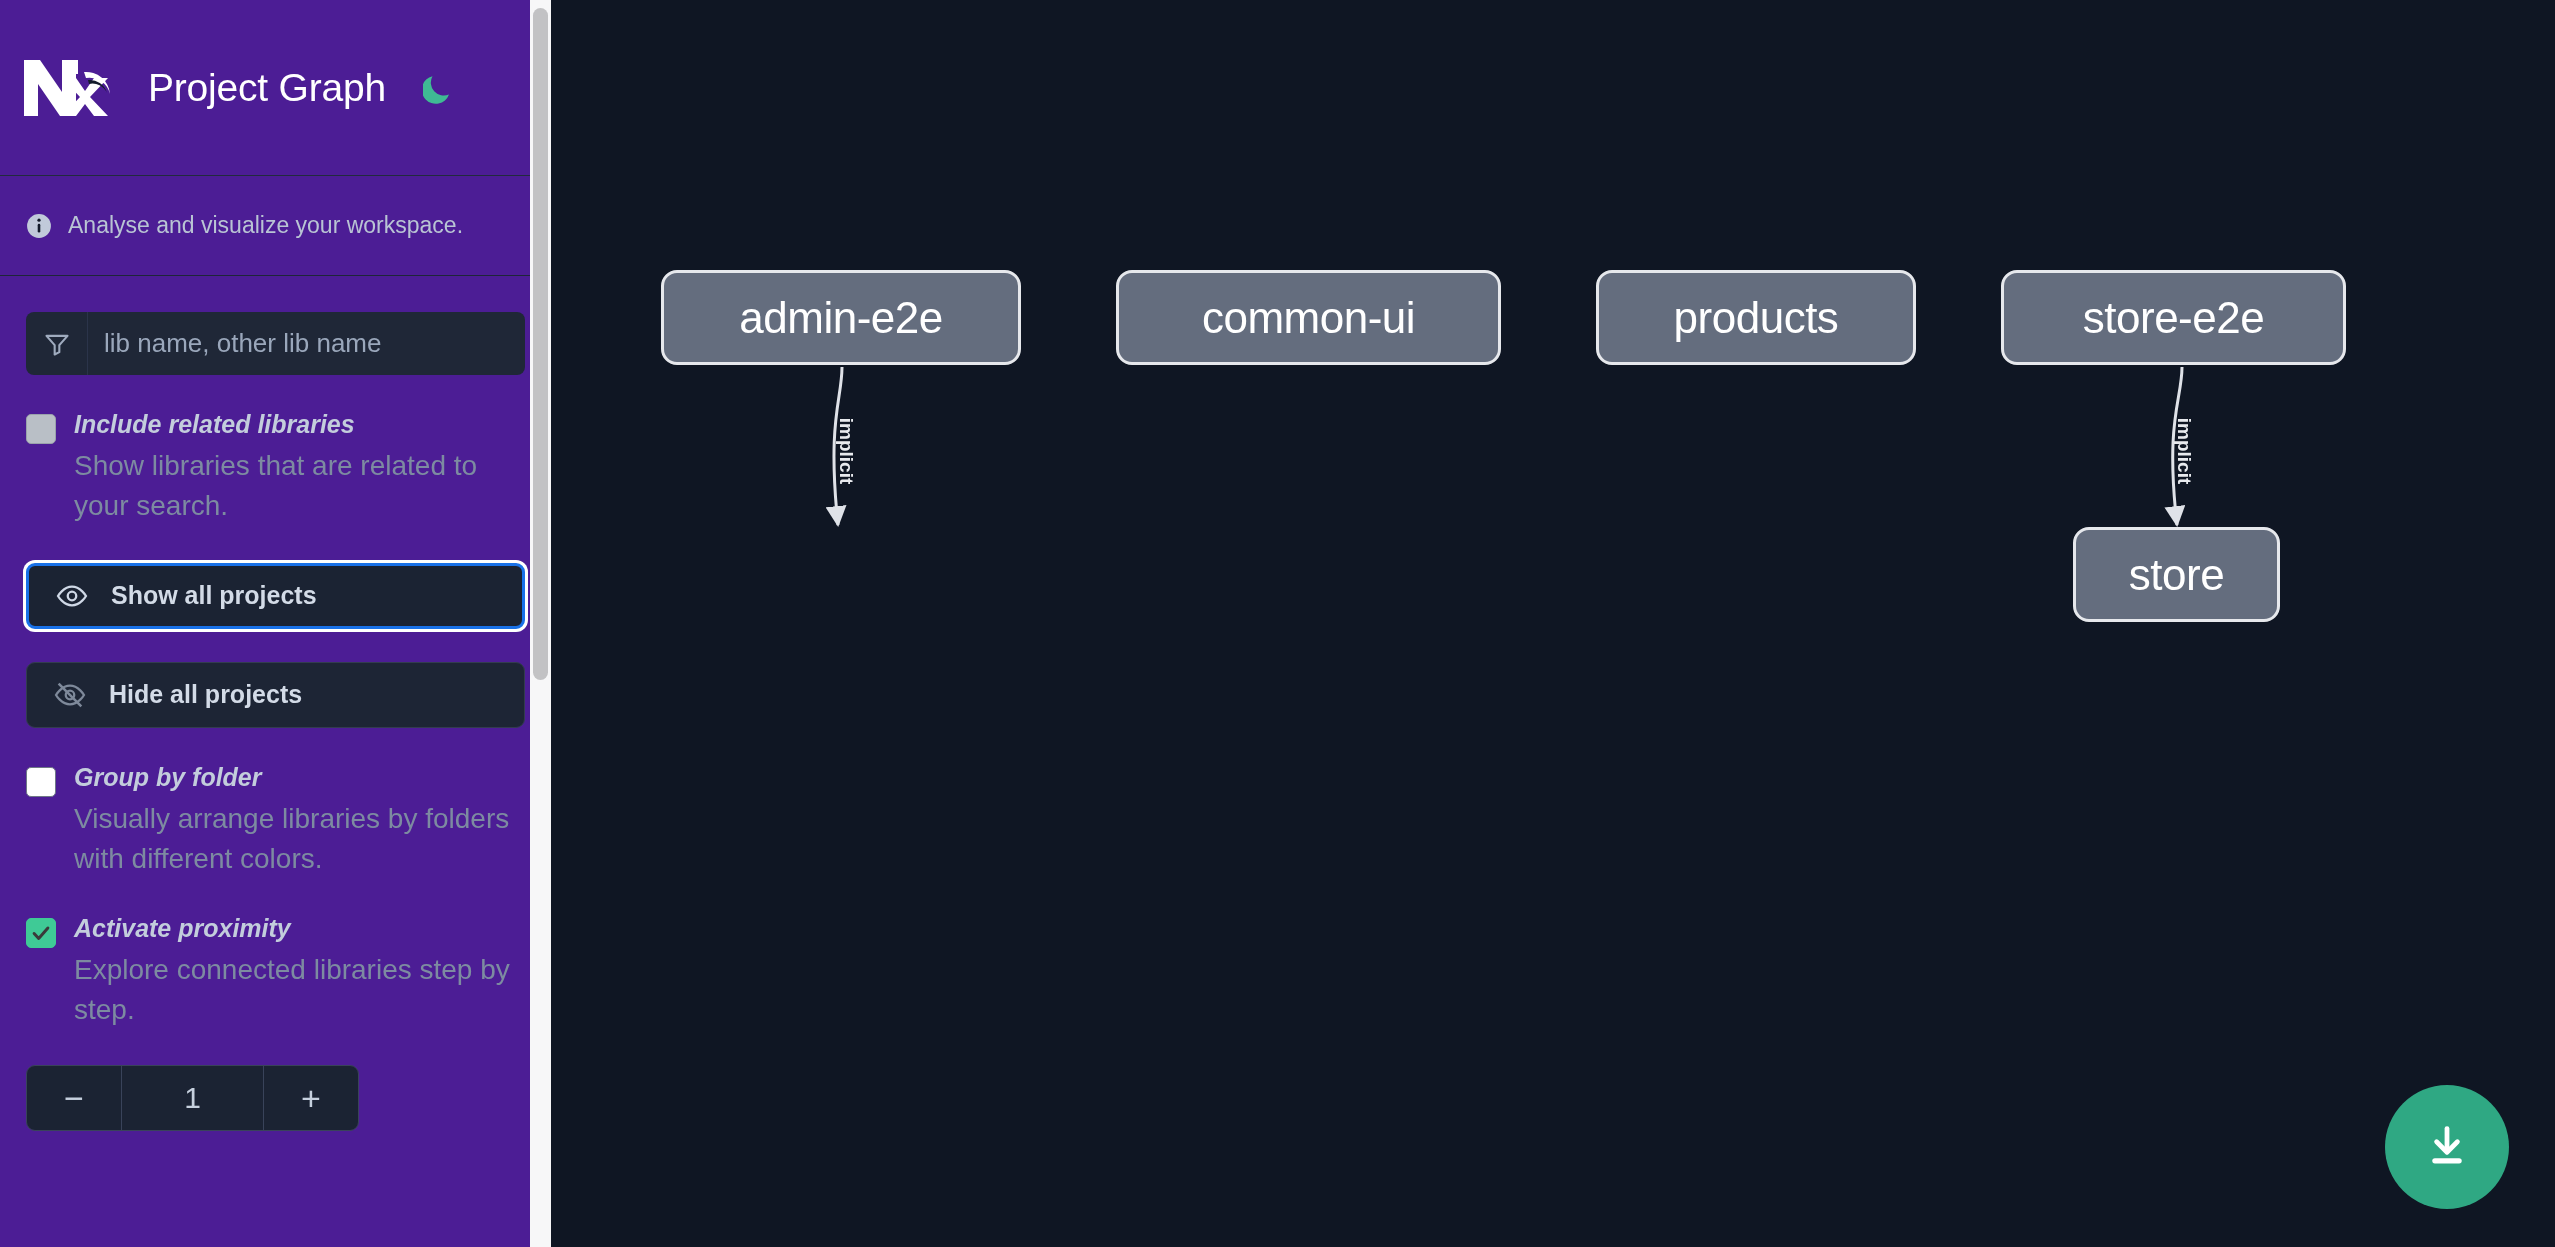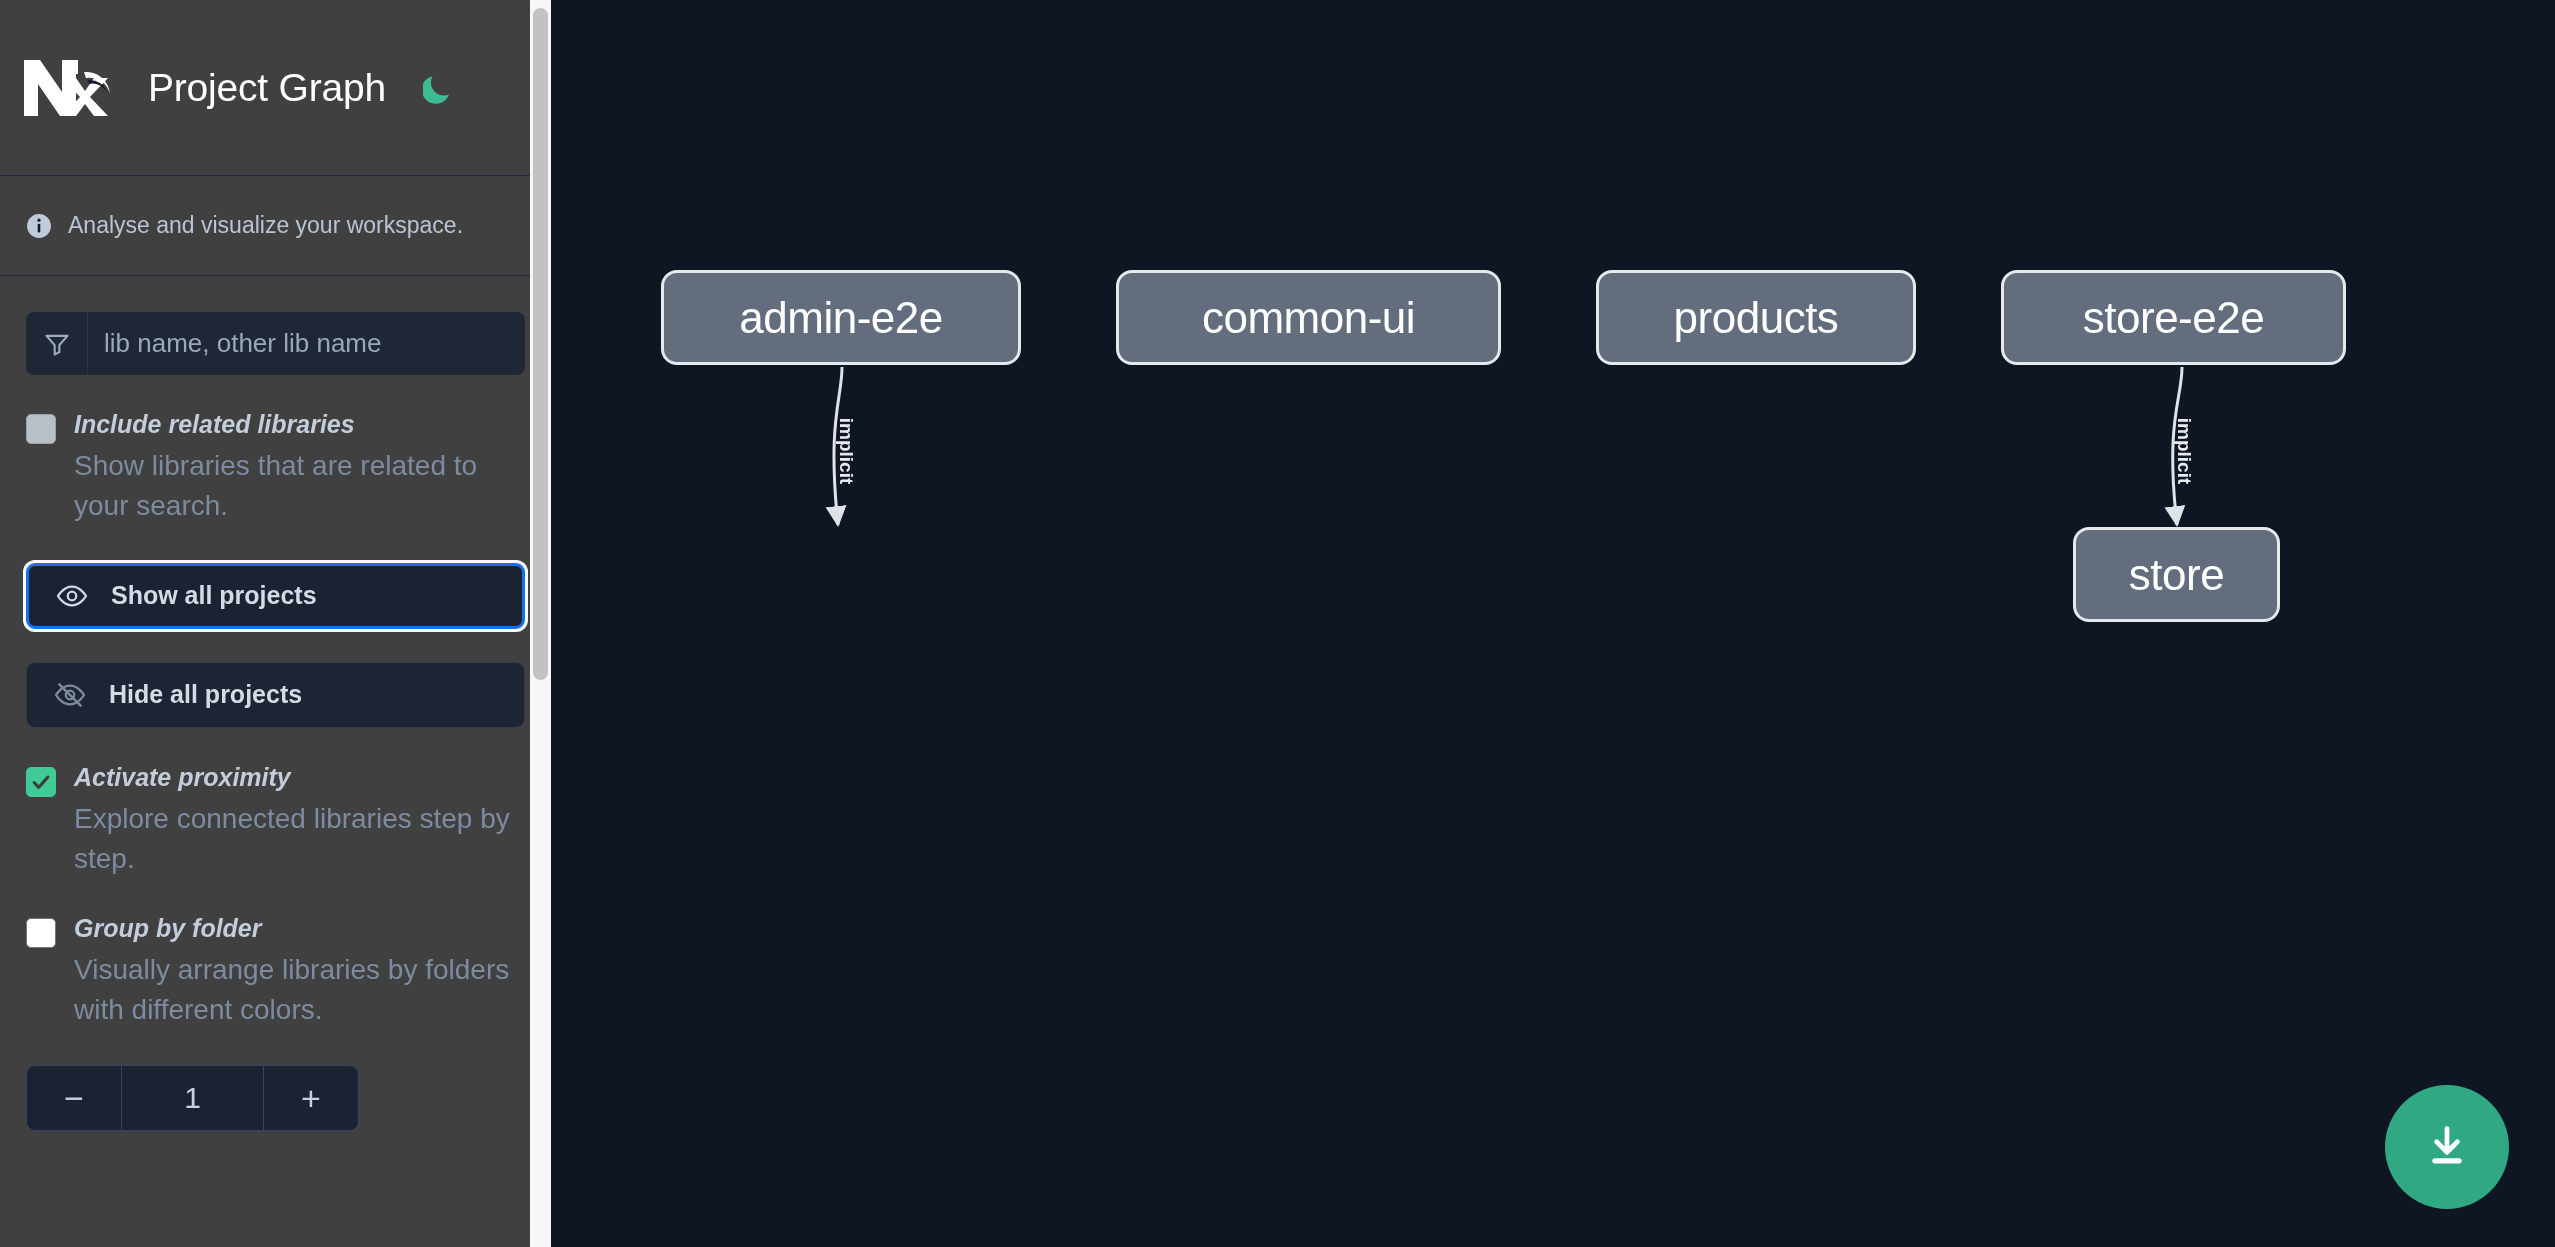--- a/index.html
+++ b/index.html
@@ -18,21 +18,21 @@
     height: 1247px;
     display: flex;
     background: #0f1623;
   }
 
   
   #sidebar {
     position: relative;
     width: 551px;
     height: 1247px;
-    background: #404040;
+    background: #4c1d95;
     flex: 0 0 551px;
     overflow: hidden;
   }
 
   
   .sb-header {
     height: 176px;
     display: flex;
     align-items: center;
     padding-left: 26px;
@@ -349,36 +349,36 @@
             <path d="M1.5 12S5.5 5 12 5s10.5 7 10.5 7-4 7-10.5 7S1.5 12 1.5 12z" fill="none" stroke="#7e899a" stroke-width="1.7"></path>
             <circle cx="12" cy="12" r="3.2" fill="none" stroke="#7e899a" stroke-width="1.7"></circle>
             <line x1="3.5" y1="3.5" x2="20.5" y2="20.5" stroke="#7e899a" stroke-width="1.9"></line>
           </svg>
         </span>
         <span>Hide all projects</span>
       </button>
     </div>
 
     <div class="opt-row">
+      <div class="chk white"></div>
+      <div class="opt-body">
+        <div class="opt-title">Group by folder</div>
+        <div class="opt-desc">Visually arrange libraries by folders with different colors.</div>
+      </div>
+    </div>
+
+    <div class="opt-row">
       <div class="chk green">
         <svg width="22" height="22" viewBox="0 0 24 24">
           <path d="M4.5 12.5l5 5.5L19.5 6.5" fill="none" stroke="#3a3a3a" stroke-width="3.2" stroke-linecap="round" stroke-linejoin="round"></path>
         </svg>
       </div>
       <div class="opt-body">
         <div class="opt-title">Activate proximity</div>
         <div class="opt-desc">Explore connected libraries step by step.</div>
-      </div>
-    </div>
-
-    <div class="opt-row">
-      <div class="chk white"></div>
-      <div class="opt-body">
-        <div class="opt-title">Group by folder</div>
-        <div class="opt-desc">Visually arrange libraries by folders with different colors.</div>
       </div>
     </div>
 
     <div class="stepper-wrap">
       <div class="stepper">
         <button class="step-btn minus">−</button>
         <div class="step-val">1</div>
         <button class="step-btn plus">+</button>
       </div>
     </div>

